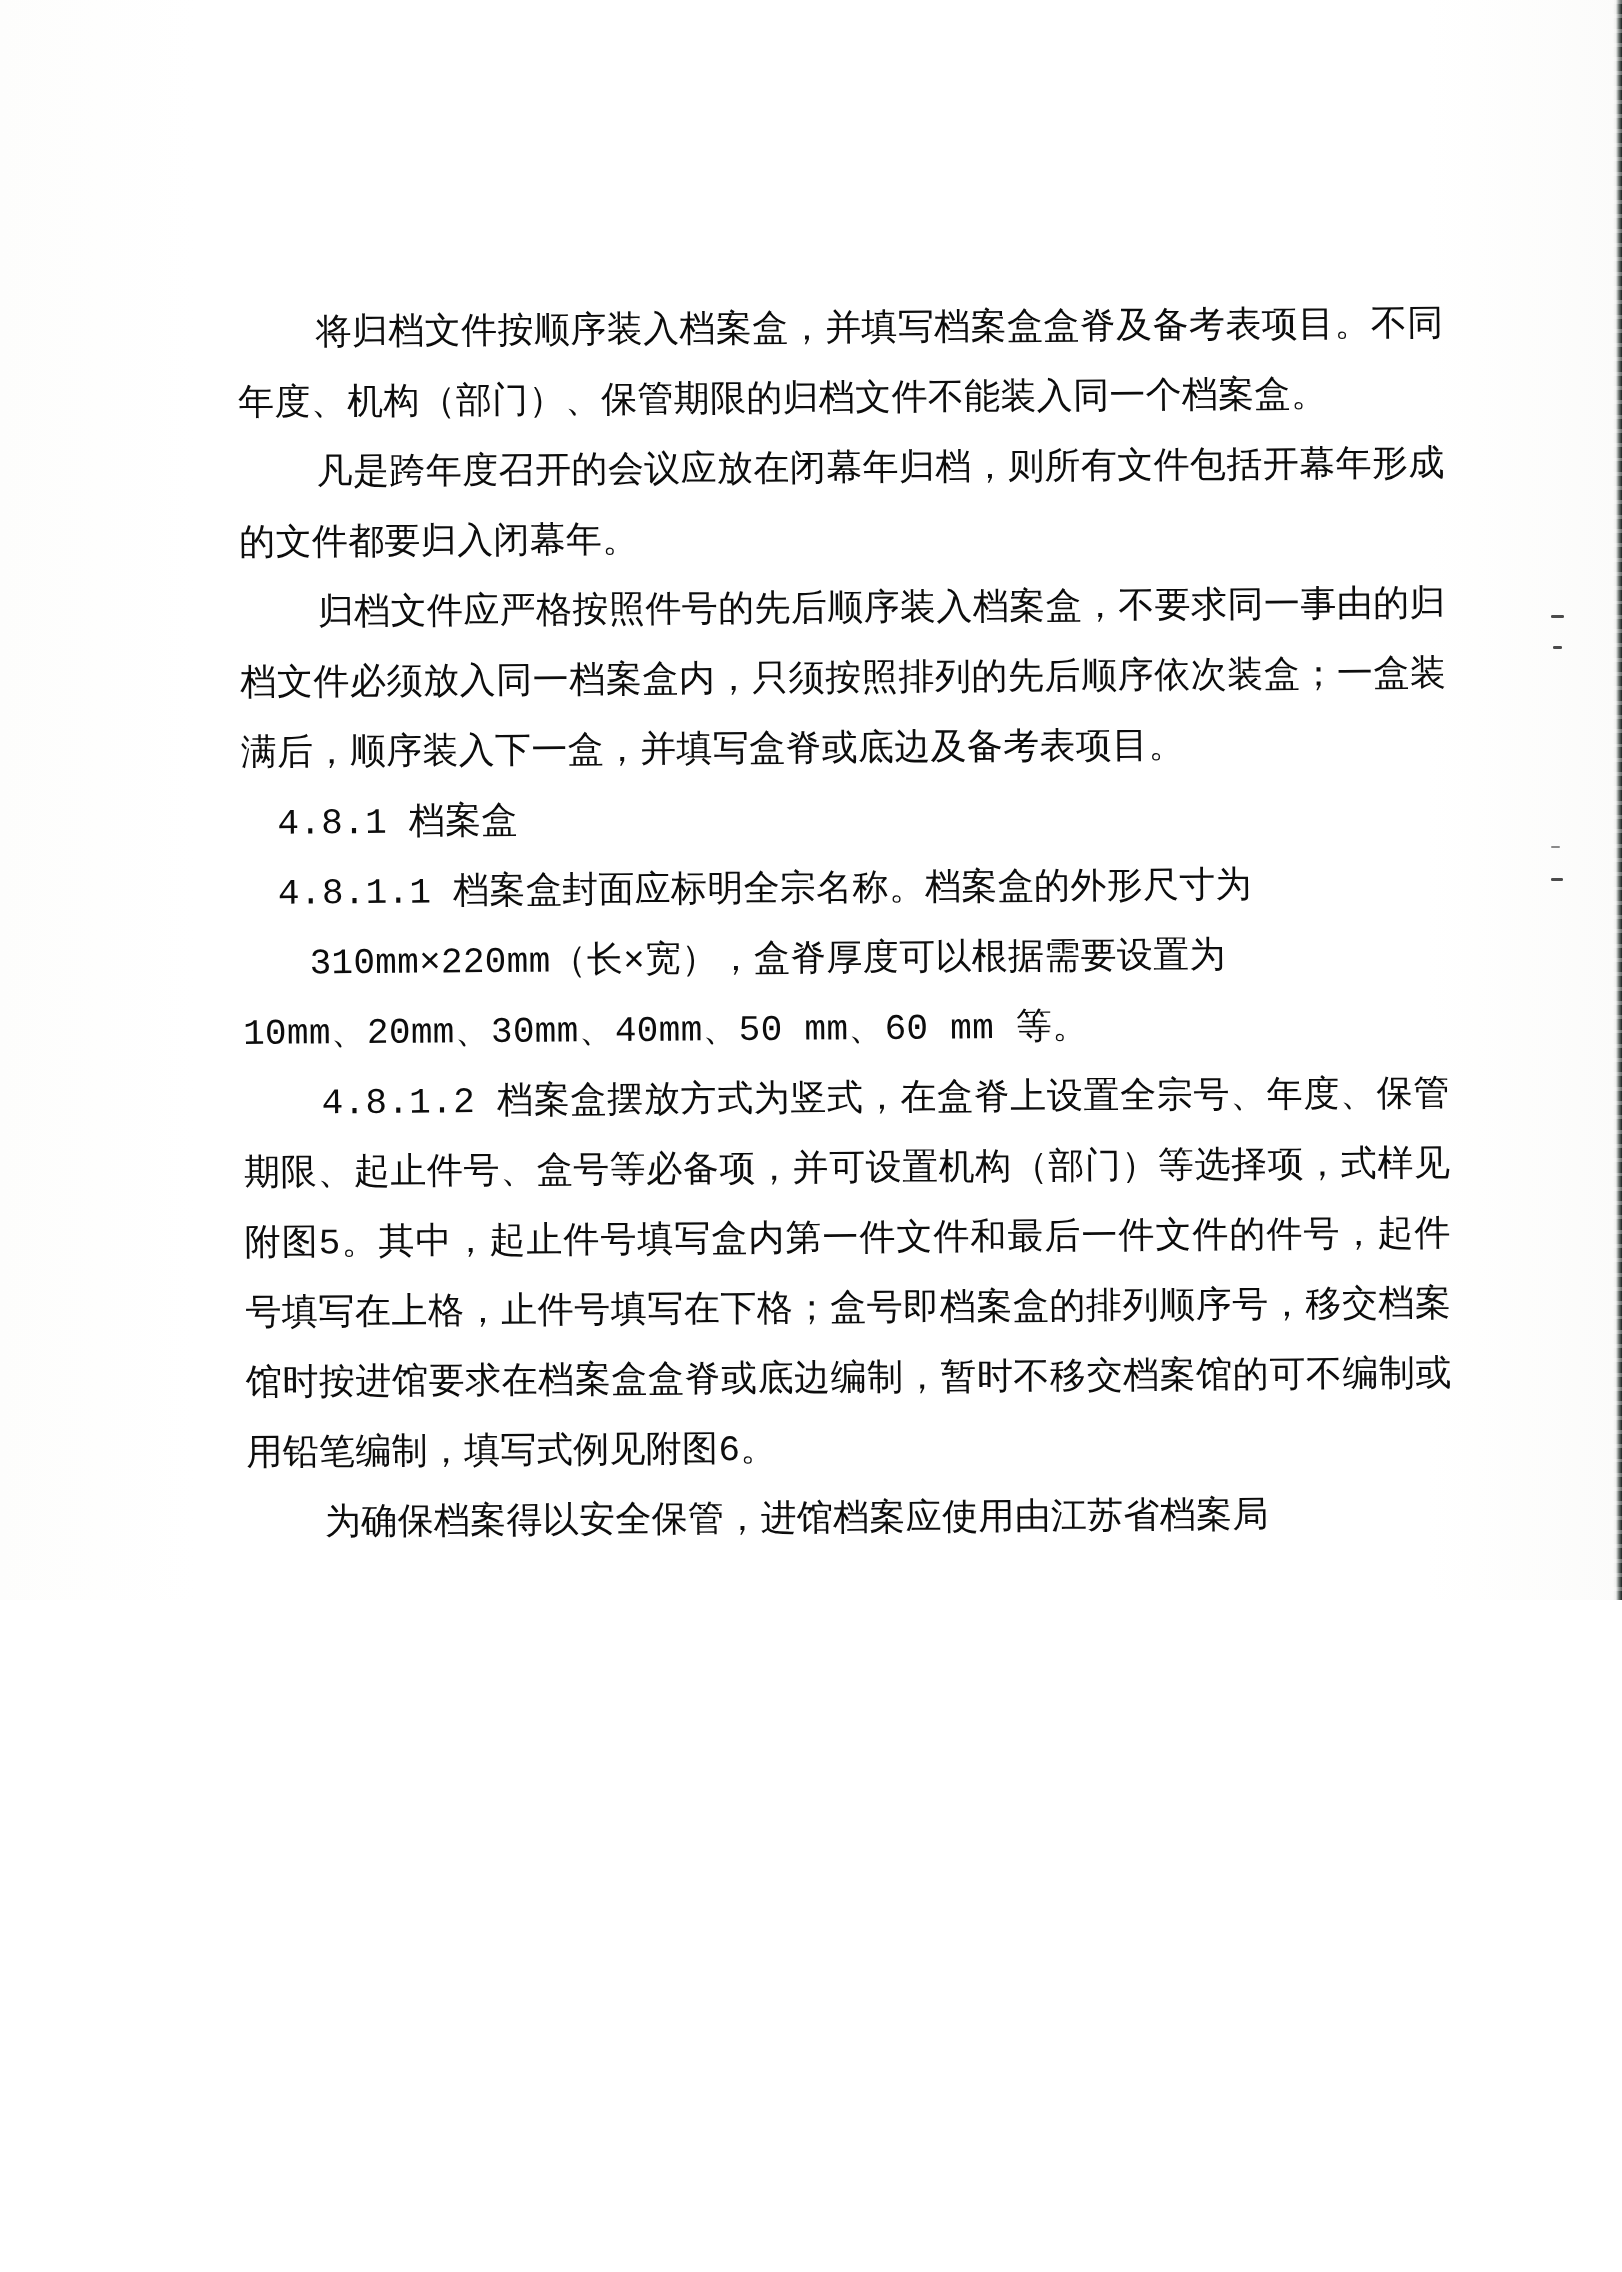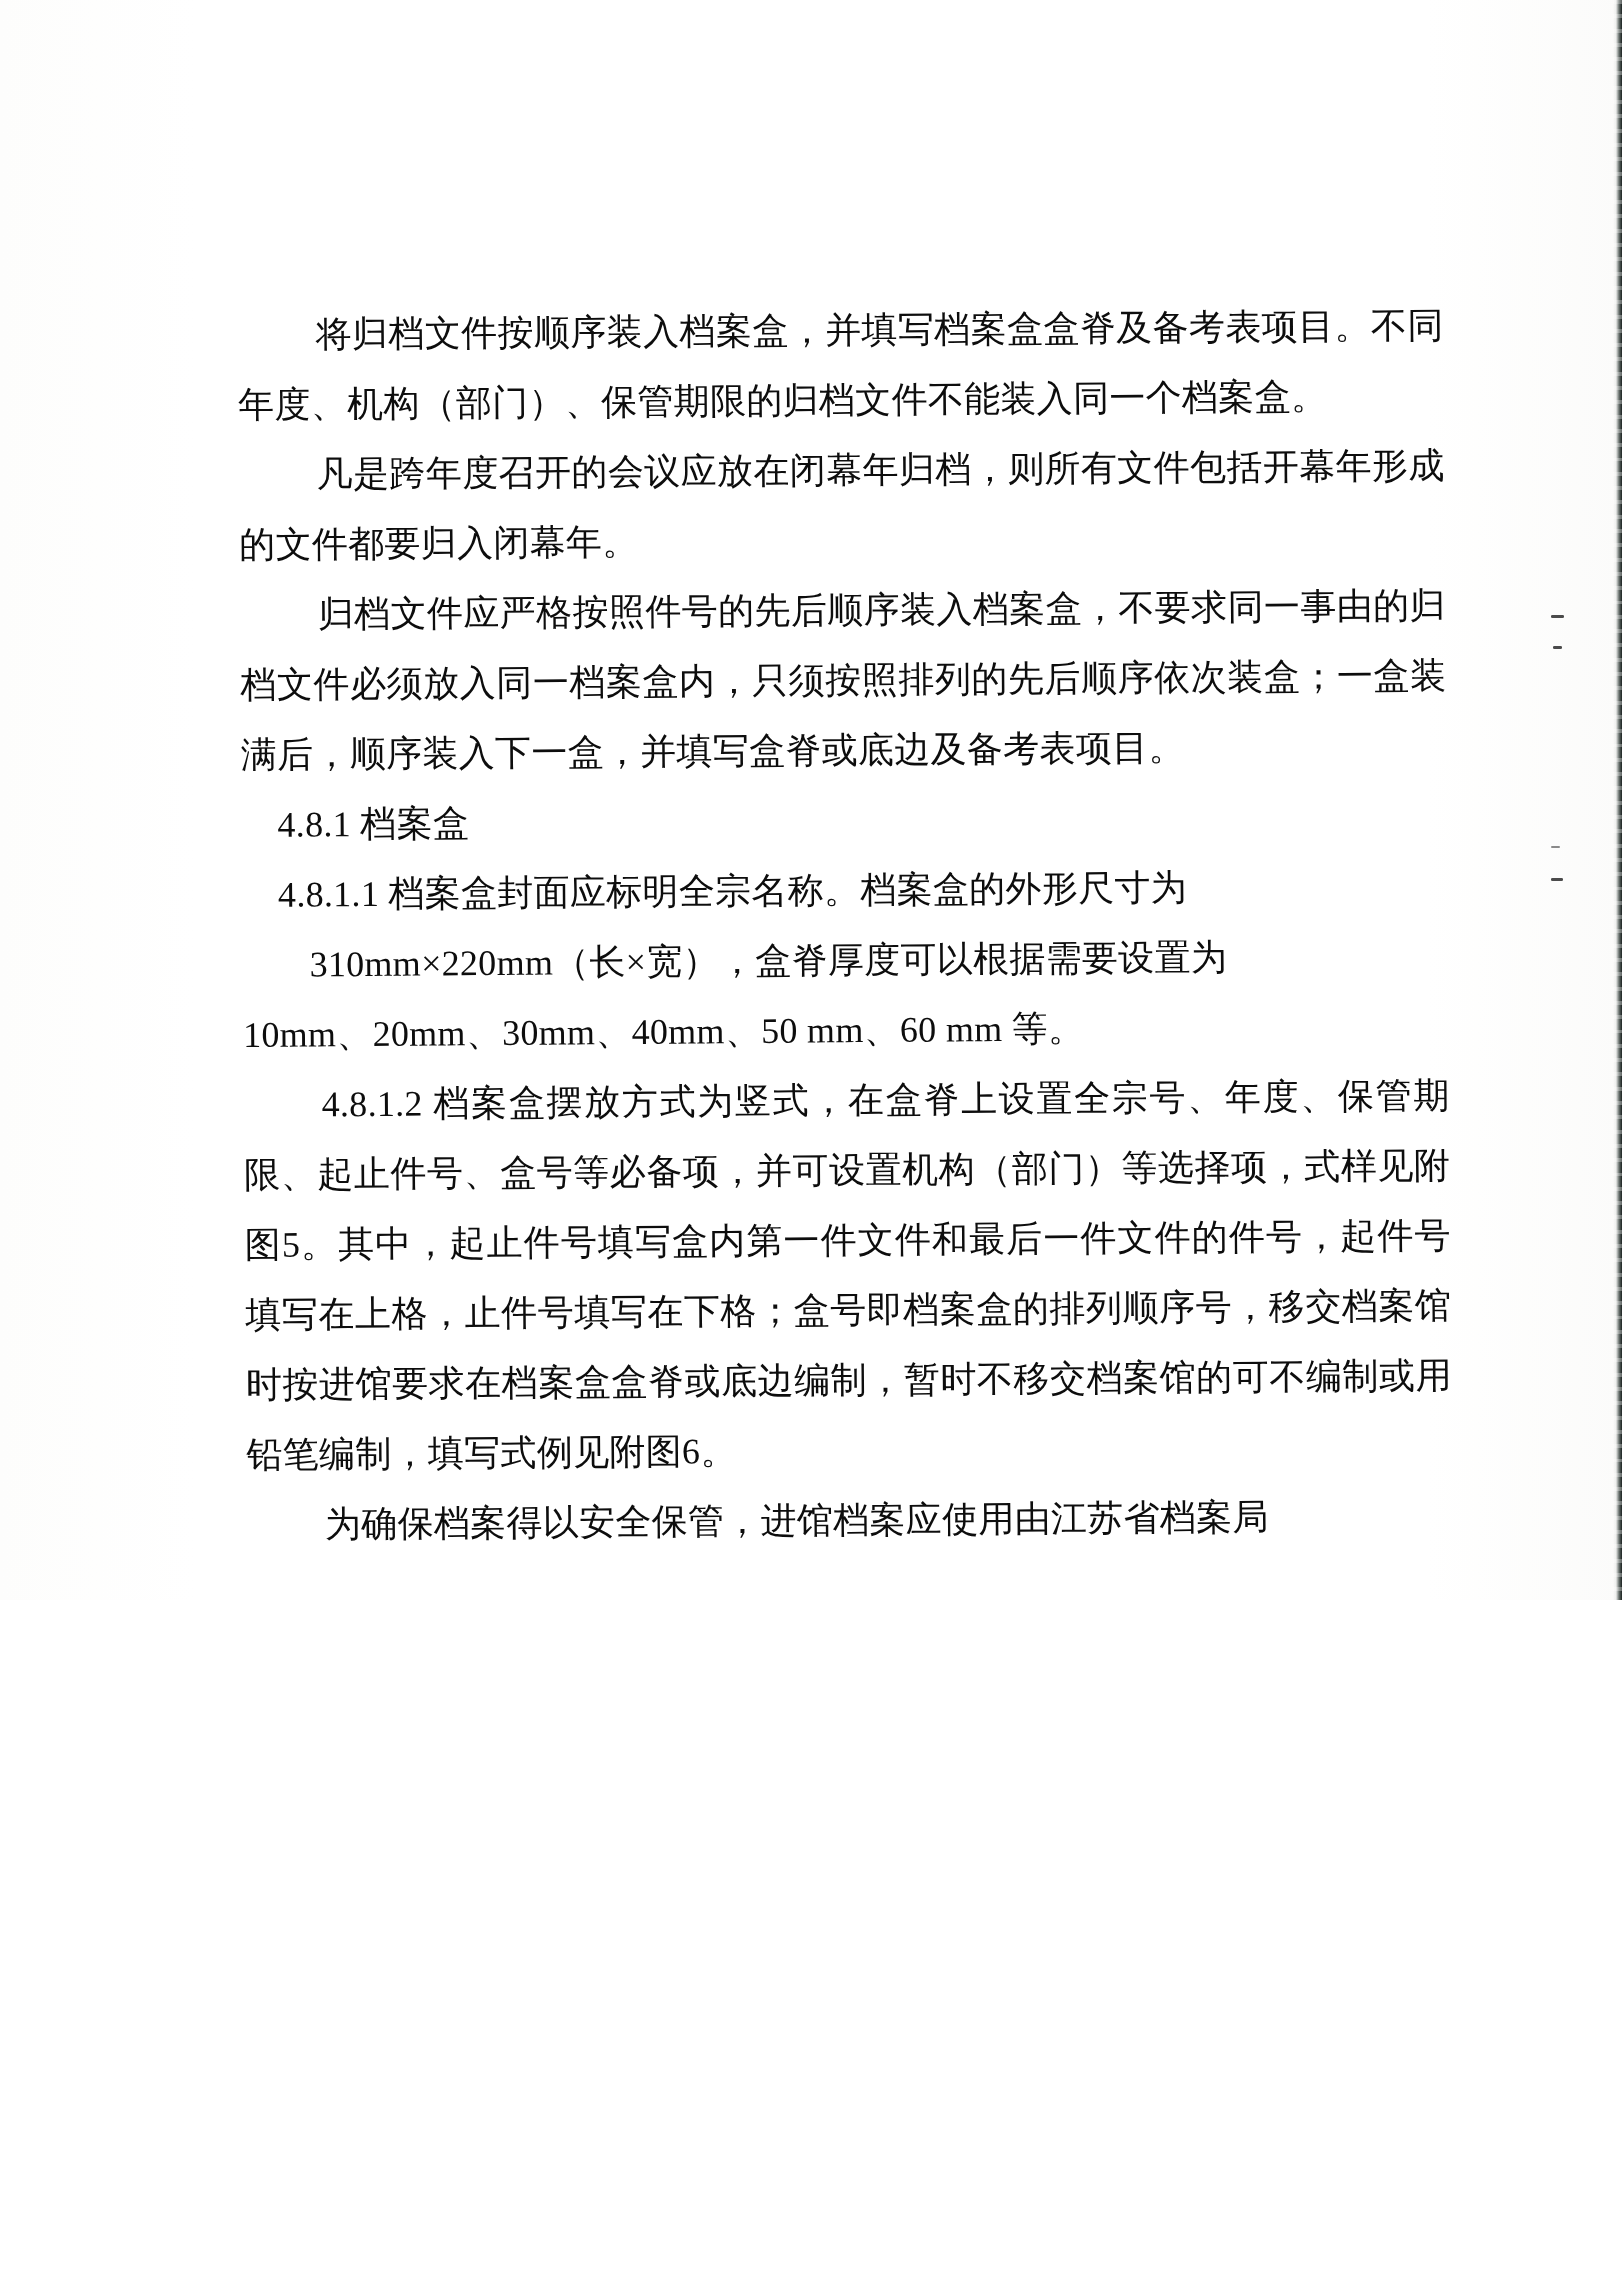--- a/index.html
+++ b/index.html
@@ -6,21 +6,21 @@
     margin: 0;
     padding: 0;
     background: #ffffff;
   }
   .page {
     position: relative;
     width: 1623px;
     height: 1600px;
     background: #ffffff;
     overflow: hidden;
-    font-family: Liberation Serif, serif;
+    font-family: Liberation Mono, monospace;
     color: #111111;
   }
   
   .paper-tint {
     position: absolute;
     inset: 0;
     background:
       linear-gradient(90deg, #fdfdfc 0%, #ffffff 12%, #ffffff 88%, #fbfbfa 100%);
     pointer-events: none;
   }

